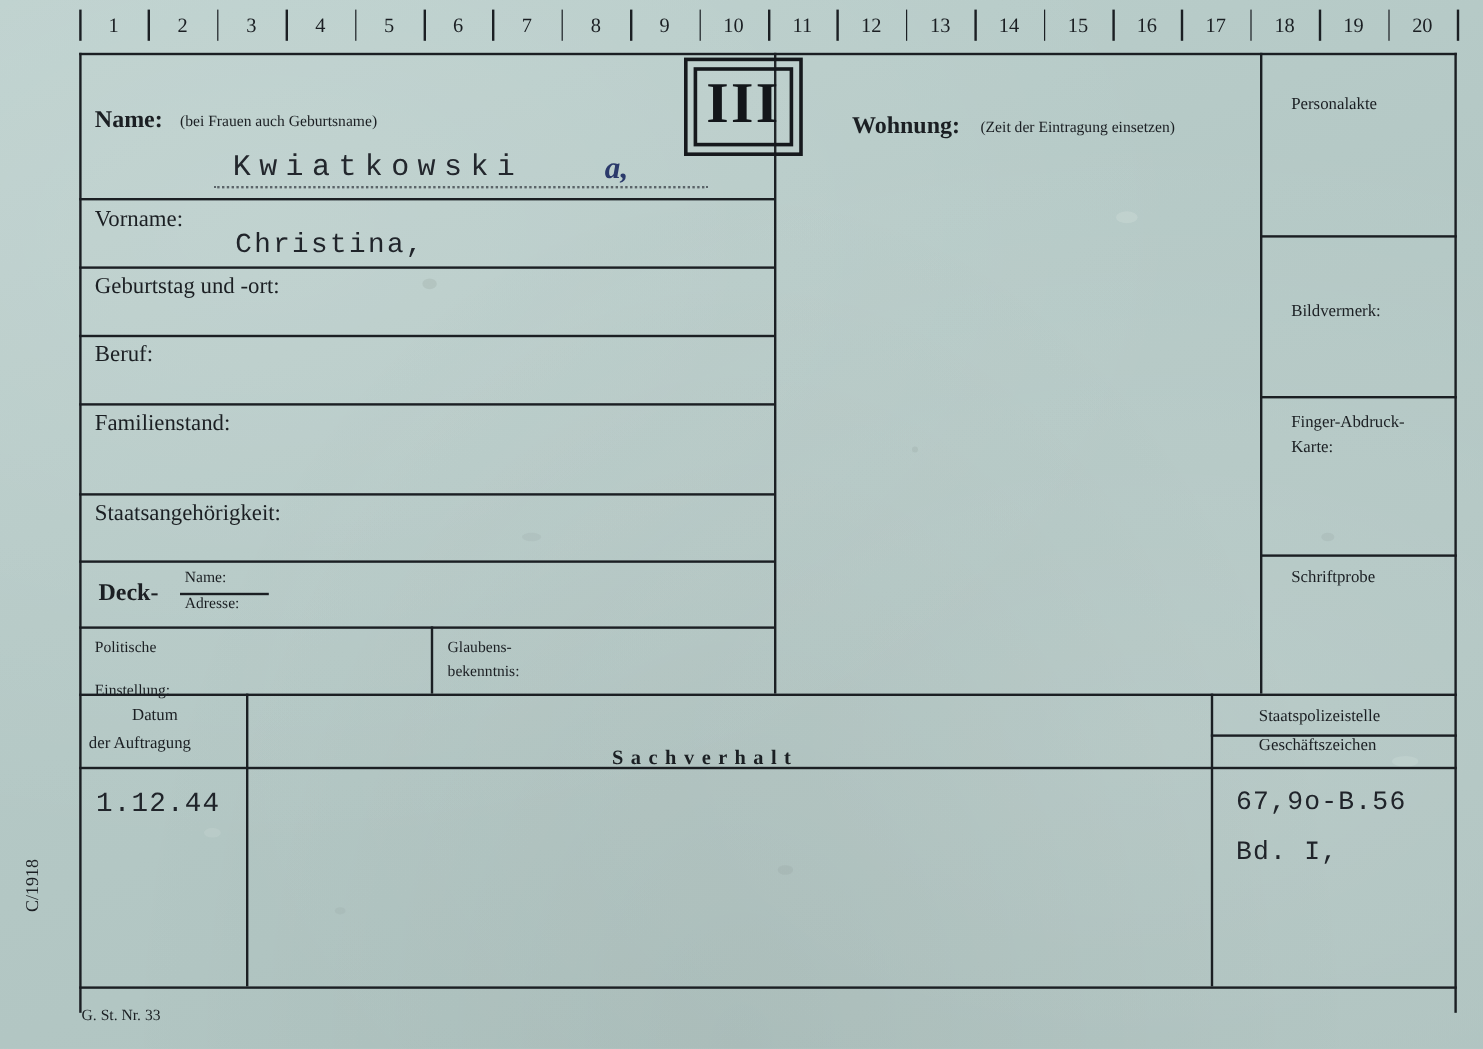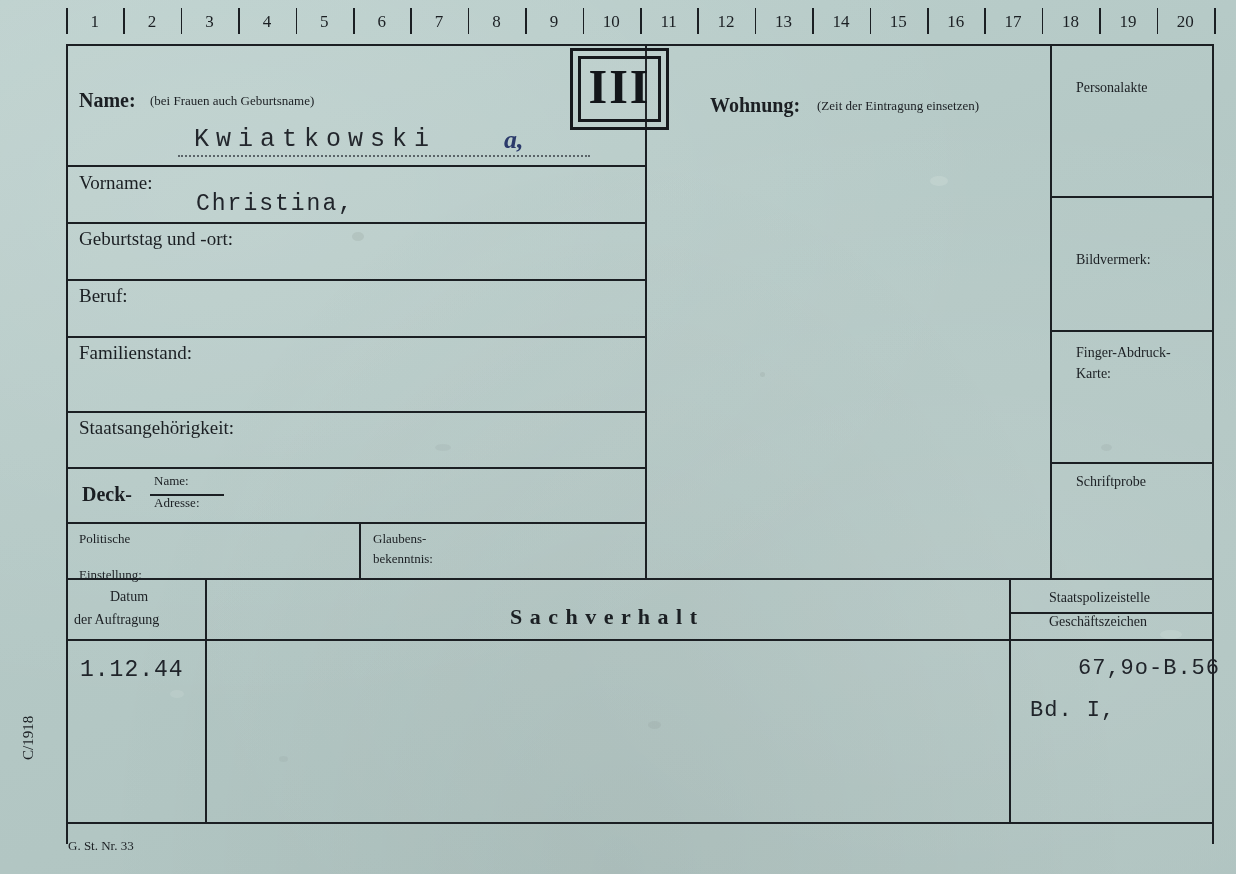--- a/index.html
+++ b/index.html
@@ -310,27 +310,27 @@
   <div class="hr" style="left:66px;top:639px;width:1148px;"></div>
 
   <div class="vr" style="left:205px;top:578px;height:244px;"></div>
   <div class="vr" style="left:1009px;top:578px;height:244px;"></div>
 
   <div class="hr hr-thin" style="left:1009px;top:612px;width:205px;"></div>
 
   <div class="lbl f18" style="left:110px;top:589px;">Datum</div>
   <div class="lbl f18" style="left:74px;top:612px;">der Auftragung</div>
 
-  <div class="lbl lbl-b f22" style="left:510px;top:604px;font-size:22px;letter-spacing:1px;">S a c h v e r h a l t</div>
+  <div class="lbl lbl-b f22" style="left:510px;top:622px;font-size:17px;letter-spacing:1px;">S a c h v e r h a l t</div>
 
   <div class="lbl f18" style="left:1049px;top:590px;">Staatspolizeistelle</div>
   <div class="lbl f18" style="left:1049px;top:614px;">Geschäftszeichen</div>
 
   <div class="typed typed-date" style="left:80px;top:657px;">1.12.44</div>
   <div class="typed typed-vorname" style="left:225px;top:660px;"></div>
 
-  <div class="typed typed-gesch" style="left:1030px;top:656px;margin-left:48px;">67,9o-B.56</div>
+  <div class="typed typed-gesch" style="left:1030px;top:656px;">67,9o-B.56</div>
   <div class="typed typed-gesch" style="left:1030px;top:698px;">Bd. I,</div>
 
   <div class="lbl f17" style="left:68px;top:838px;">G. St. Nr. 33</div>
   <div id="side-code">C/1918</div>
 
 </div>
 
 </body></html>

